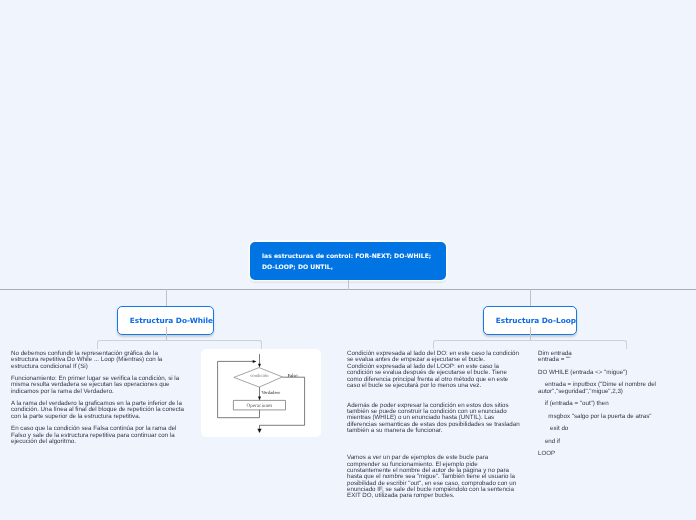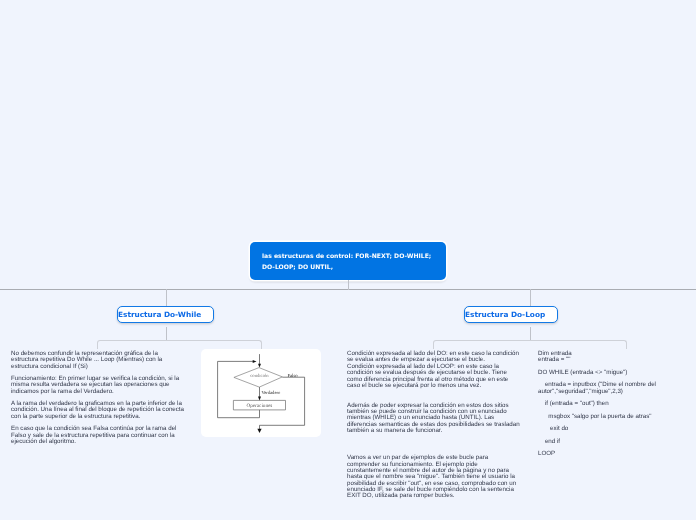--- a/index.html
+++ b/index.html
@@ -6,22 +6,22 @@
   body{width:696px;height:520px;background:#f0f4fd;font-family:"Liberation Sans",sans-serif;overflow:hidden;position:relative;text-rendering:geometricPrecision;}
   .canvas{position:absolute;inset:0;}
 
   .root-node{position:absolute;left:250px;top:242px;width:196px;height:38px;background:#0174e3;border-radius:5px;
     box-shadow:0 0 0 1.6px #ffffff, 0 1.5px 2.5px rgba(0,0,0,.16);}
   .root-node .txt{position:absolute;will-change:opacity;left:12px;top:9px;right:6px;color:#fff;font-family:"DejaVu Sans",sans-serif;font-size:6.1px;font-weight:bold;line-height:11px;white-space:nowrap;}
 
   .hline{position:absolute;background:#a9acb2;height:1px;}
   .vline{position:absolute;background:#bfc2c9;width:1px;}
 
-  .branch-node{position:absolute;box-sizing:border-box;height:17px;background:#fff;border:1.5px solid #1279e6;border-radius:5px;
-    box-shadow:0 1.2px 2.2px rgba(0,0,0,.16);display:flex;align-items:center;justify-content:flex-start;}
+  .branch-node{position:absolute;box-sizing:border-box;height:29px;background:#fff;border:1.5px solid #1279e6;border-radius:5px;
+    box-shadow:0 1.2px 2.2px rgba(0,0,0,.16);display:flex;align-items:center;justify-content:flex-end;}
   .branch-node span{will-change:opacity;color:#0d6ae6;font-family:"DejaVu Sans",sans-serif;font-size:7.35px;font-weight:bold;}
 
   
   .elbow2{position:absolute;border-left:1px solid #ced1d8;border-top:1px solid #ced1d8;border-right:1px solid #ced1d8;border-radius:3px 3px 0 0;}
 
   .col-text{position:absolute;will-change:opacity;color:#313749;font-family:"Liberation Sans",sans-serif;font-size:6.2px;line-height:6.27px;}
   .col-text p{margin:0;}
   .col-text p.gap{margin-top:6.3px;}
   .col-text.rt{line-height:6.38px;}
   .col-text.rt p.gap2{margin-top:13.4px;}
@@ -46,21 +46,21 @@
   </div>
 
   <div class="hline" style="left:0;top:289px;width:696px;"></div>
   <div class="vline" style="left:348px;top:280px;height:10px;"></div>
   <div class="vline" style="left:166px;top:289px;height:18px;"></div>
   <div class="vline" style="left:530px;top:289px;height:18px;"></div>
 
   <div class="branch-node" style="left:117px;top:306px;width:97px;">
     <span>Estructura Do-While</span>
   </div>
-  <div class="branch-node" style="left:464px;top:306px;width:94px;">
+  <div class="branch-node" style="left:483px;top:306px;width:94px;">
     <span>Estructura Do-Loop</span>
   </div>
 
   <div class="vline" style="left:166px;top:327px;height:13px;"></div>
   <div class="elbow2" style="left:97px;top:340px;width:163px;height:8px;"></div>
 
   <div class="vline" style="left:530px;top:327px;height:13px;"></div>
   <div class="elbow2" style="left:433px;top:340px;width:192px;height:8px;"></div>
 
   <div class="col-text" style="left:11px;top:351px;width:174px;">

